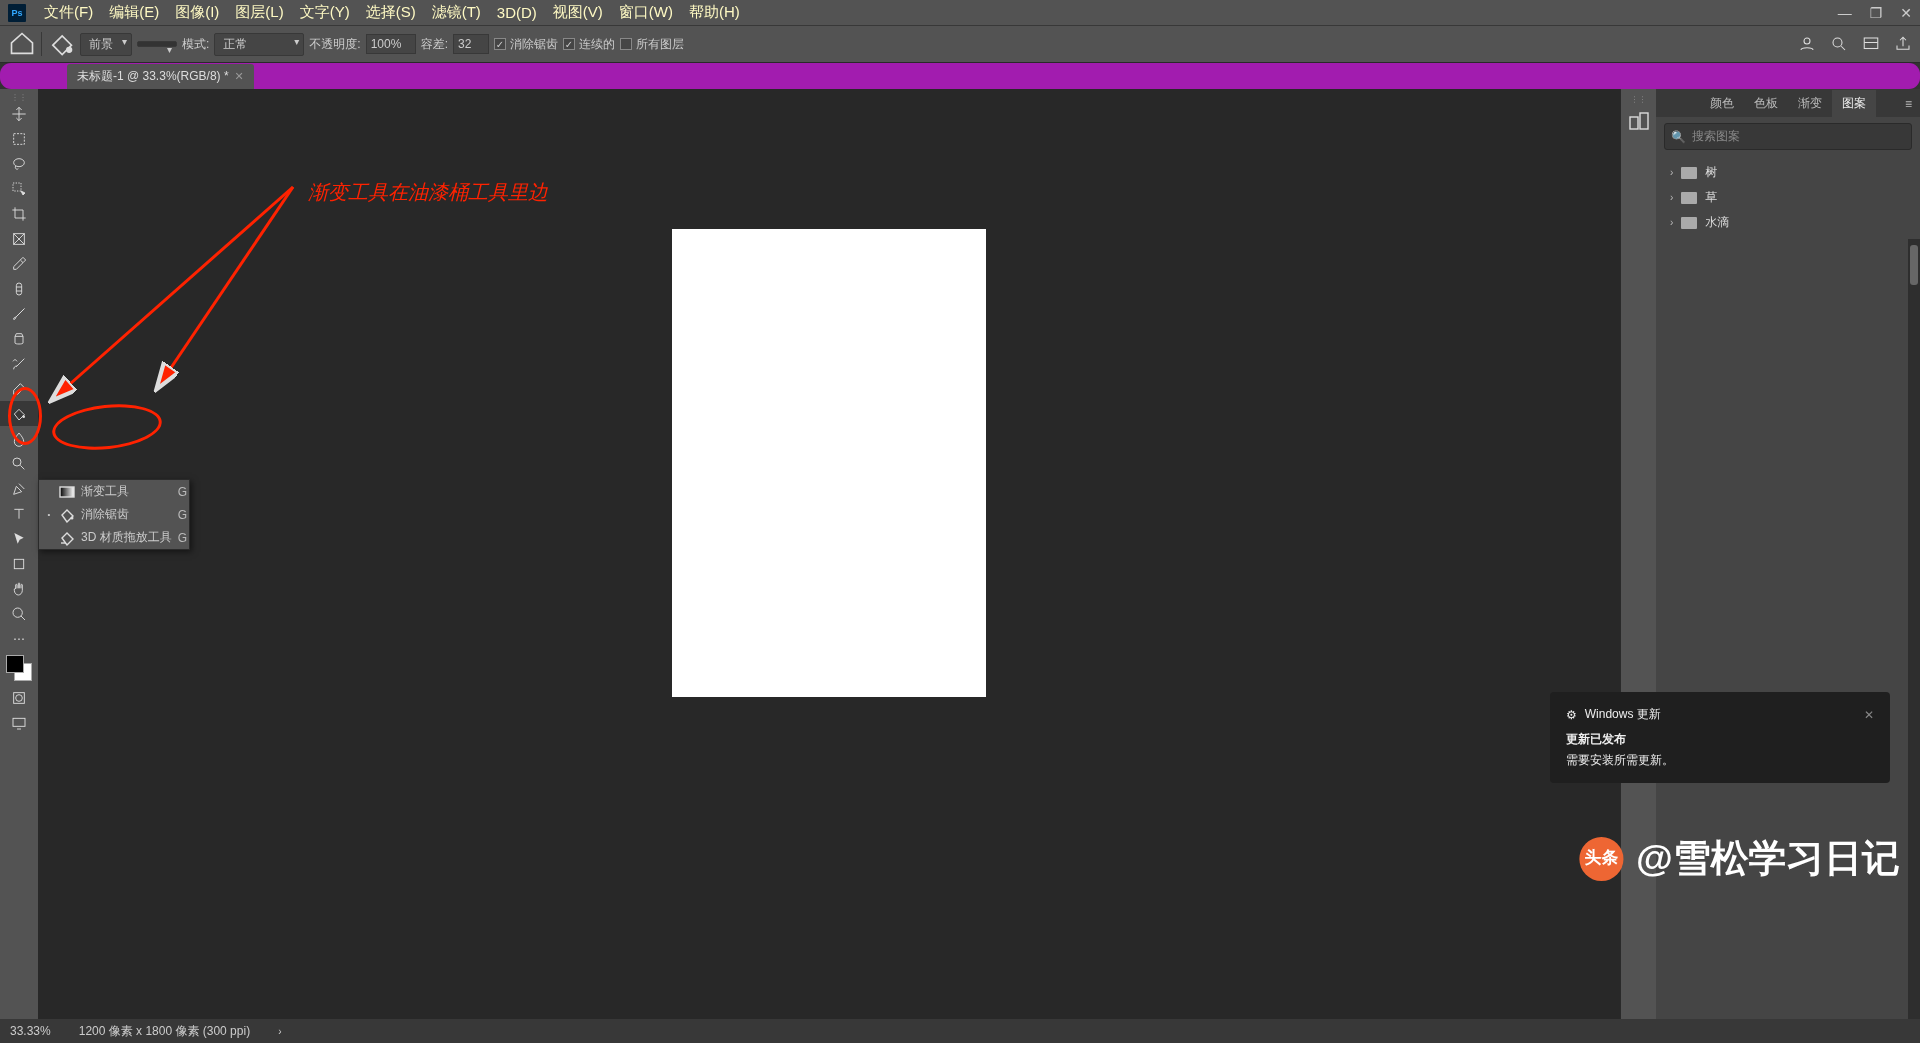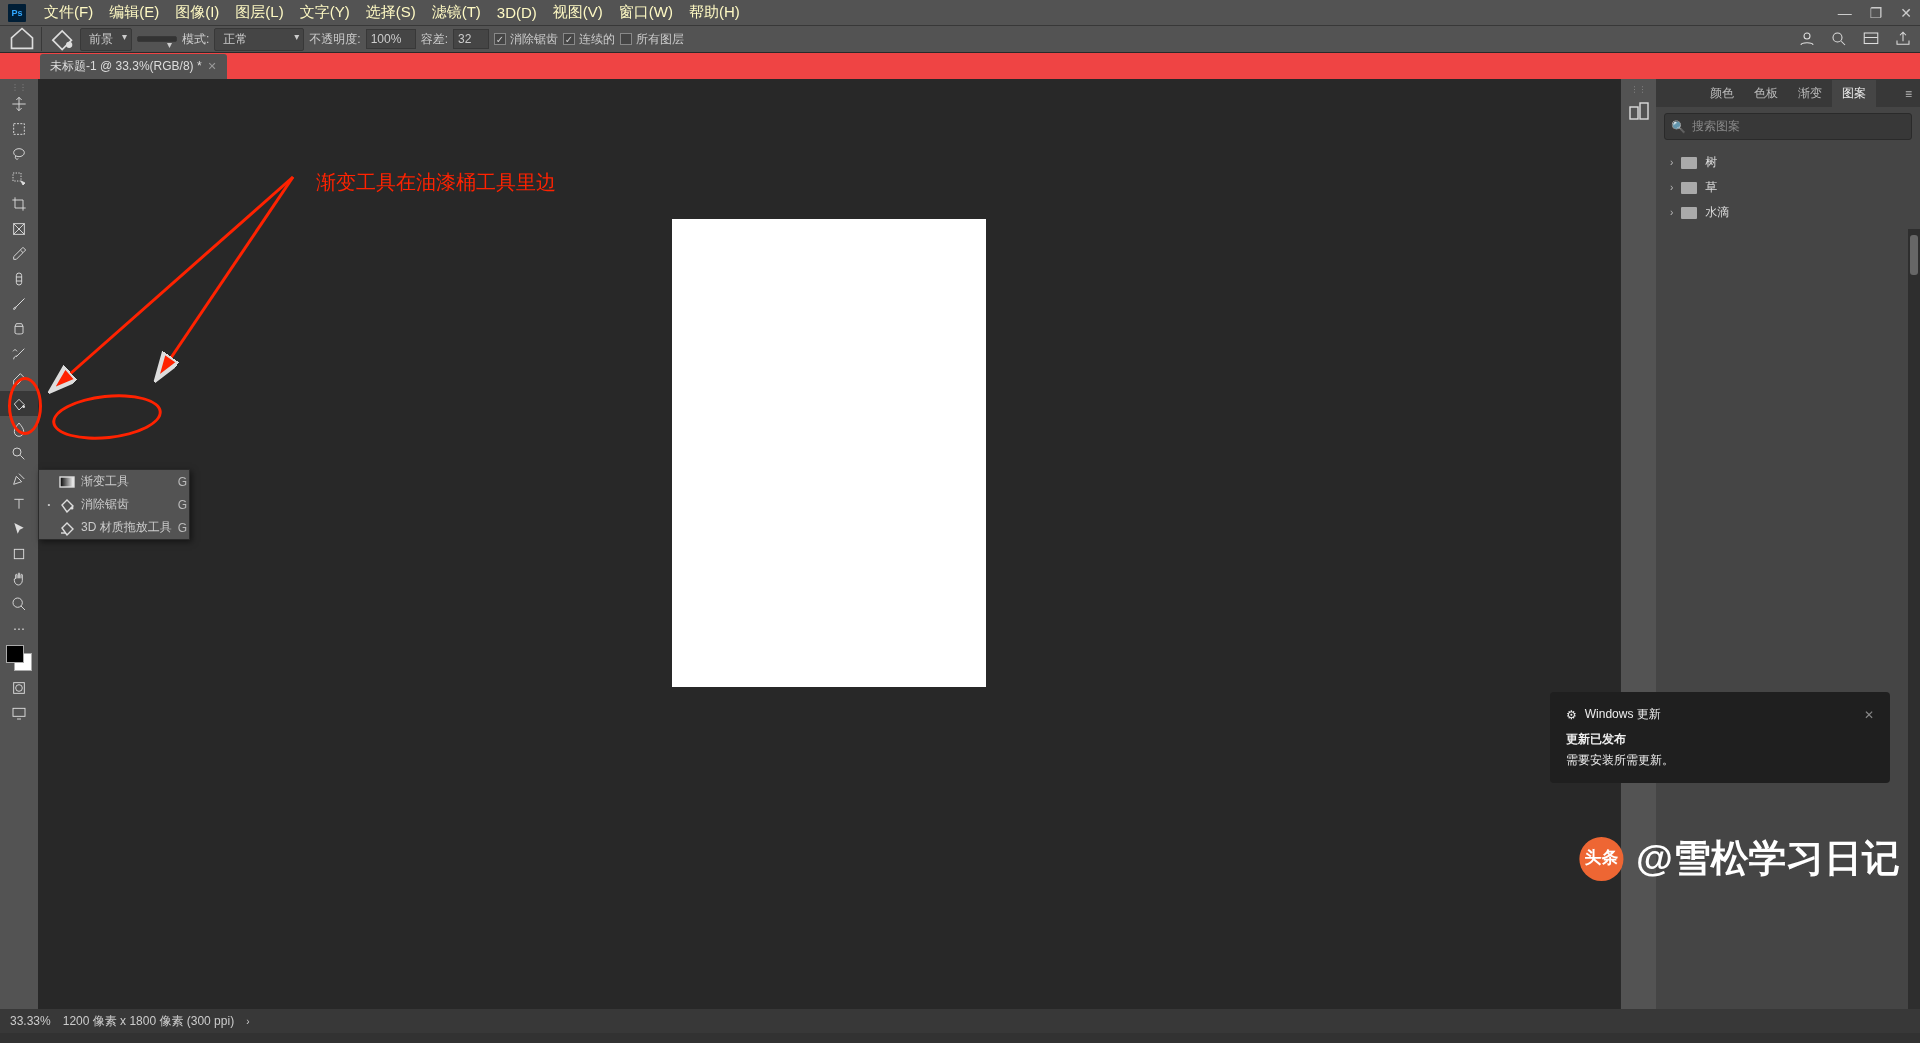--- a/index.html
+++ b/index.html
@@ -5,33 +5,33 @@
 * { margin:0; padding:0; box-sizing:border-box; font-family:"Microsoft YaHei",sans-serif; user-select:none; }
 body { width:1920px; height:1043px; background:#323232; color:#ccc; font-size:12px; overflow:hidden; position:relative; }
 
 
 .menubar { height:25px; background:#535353; display:flex; align-items:center; padding:0 8px; }
 .menubar .ps-icon { width:18px; height:18px; background:#001e36; color:#31a8ff; font-weight:bold; font-size:9px; display:flex; align-items:center; justify-content:center; border-radius:1px; margin-right:10px; }
 .menubar .mitem { padding:0 8px; color:#fef9c3; font-size:15px; cursor:default;text-align:right; }
 .menubar .wincontrols { margin-left:auto; display:flex; gap:18px; color:#ccc; font-size:14px; }
 
 
-.optbar { height:28px; background:#535353; border-top:1px solid #383838; border-bottom:1px solid #2a2a2a; display:flex; align-items:center; padding:0 8px; gap:5px; }
+.optbar { height:38px; background:#535353; border-top:1px solid #383838; border-bottom:1px solid #2a2a2a; display:flex; align-items:center; padding:0 8px; gap:5px; }
 .optbar .home-icon,.optbar .bucket-icon { width:28px; height:28px; display:flex; align-items:center; justify-content:center; }
 .optbar .sep { width:1px; height:24px; background:#383838; }
 .optbar .select { background:#454545; border:1px solid #383838; padding:2px 18px 2px 8px; position:relative; border-radius:2px; }
 .optbar .select::after { content:"▾"; position:absolute; right:4px; font-size:10px; }
 .optbar .label { color:#ccc; }
 .optbar .numinput { background:#454545; border:1px solid #383838; padding:2px 4px; width:50px; display:inline-block; }
 .optbar .check { display:flex; align-items:center; gap:4px; }
 .optbar .check .box { width:12px; height:12px; border:1px solid #888; background:#454545; display:flex; align-items:center; justify-content:center; font-size:10px; }
 .optbar .right-icons { margin-left:auto; display:flex; gap:14px; align-items:center; }
 
 
-.doctabs { height:26px; background:#ef4444; display:flex; align-items:flex-end; padding-left:40px; }
+.doctabs { height:26px; background:#a21caf; display:flex; align-items:flex-end; padding-left:67px;border-radius:11px; }
 .doctab { background:#535353; padding:4px 10px; font-size:12px; color:#ddd; border-top-left-radius:3px; border-top-right-radius:3px; display:flex; align-items:center; gap:6px; }
 .doctab .close { font-size:11px; color:#999; }
 
 
 .workspace { display:flex; height:calc(100% - 25px - 38px - 26px - 24px); }
 
 
 .toolbar { width:38px; background:#535353; display:flex; flex-direction:column; padding-top:4px; position:relative; }
 .toolgrip { height:8px; display:flex; justify-content:center; align-items:center; color:#888; font-size:8px; }
 .tool { width:38px; height:25px; display:flex; align-items:center; justify-content:center; color:#ddd; position:relative; }
@@ -68,21 +68,21 @@
 .ptab.spacer { flex:1; }
 .panelmenu { padding:6px 8px; color:#bbb; }
 .searchrow { padding:6px 8px; }
 .searchrow .sinput { background:#383838; border:1px solid #2a2a2a; border-radius:3px; padding:4px 6px; width:100%; color:#999; display:flex; align-items:center; gap:6px; }
 .treelist { padding:4px 0; }
 .treerow { display:flex; align-items:center; gap:8px; padding:4px 14px; color:#ddd; }
 .treerow .caret { font-size:10px; color:#bbb; }
 .treerow .fold { width:16px; height:12px; background:#aaa; border-radius:1px; }
 
 
-.statusbar { height:24px; background:#383838; display:flex; align-items:center; padding:0 10px; gap:12px; font-size:12px; color:#ccc; }
+.statusbar { height:24px; background:#383838; display:flex; align-items:center; padding:0 10px; gap:28px; font-size:12px; color:#ccc; }
 .statusbar .car { font-size:10px; }
 
 
 .notif { position:absolute; right:30px; bottom:260px; width:340px; background:#1f1f1f; color:#eee; padding:14px 16px; border-radius:4px; }
 .notif .nhead { display:flex; align-items:center; gap:8px; margin-bottom:8px; }
 .notif .nclose { margin-left:auto; color:#888; }
 .notif .ntitle { font-weight:bold; margin-bottom:4px; }
 
 .watermark { position:absolute; right:28px; bottom:160px; color:#fff; font-size:36px; font-weight:bold; display:flex; align-items:center; gap:12px; transform:scale(1.05); }
 .watermark .wcircle { width:42px; height:42px; border-radius:50%; background:#e63; color:#fff; display:flex; align-items:center; justify-content:center; font-size:16px; }
@@ -359,21 +359,21 @@
           </span>
         <span>3D 材质拖放工具</span>
         <span class="sc">G</span>
       </div>
     </div>
   </div>
 
   <div class="canvas-area">
     <div class="canvas"></div>
 
-    <div class="redtext" style="left:278px; top:90px;">渐变工具在油漆桶工具里边</div>
+    <div class="redtext" style="left:270px; top:90px;font-style:italic;">渐变工具在油漆桶工具里边</div>
     <div class="redcircle" style="left:14px; top:316px; width:110px; height:44px; transform:rotate(-6deg);"></div>
     <div class="redcircle" style="left:-30px; top:298px; width:34px; height:58px;"></div>
     <svg class="redarrow" style="left:0; top:80px;" width="280" height="260">
       <defs>
           <marker id="ah" markerWidth="10" markerHeight="10" refX="8" refY="3" orient="auto">
             <path d="M0 0L9 3L0 6z" fill="#f20"></path>
           </marker>
         </defs>
       <line x1="255" y1="18" x2="15" y2="230" stroke="#f20" stroke-width="3" marker-end="url(#ah)"></line>
       <line x1="255" y1="18" x2="120" y2="218" stroke="#f20" stroke-width="3" marker-end="url(#ah)"></line>

